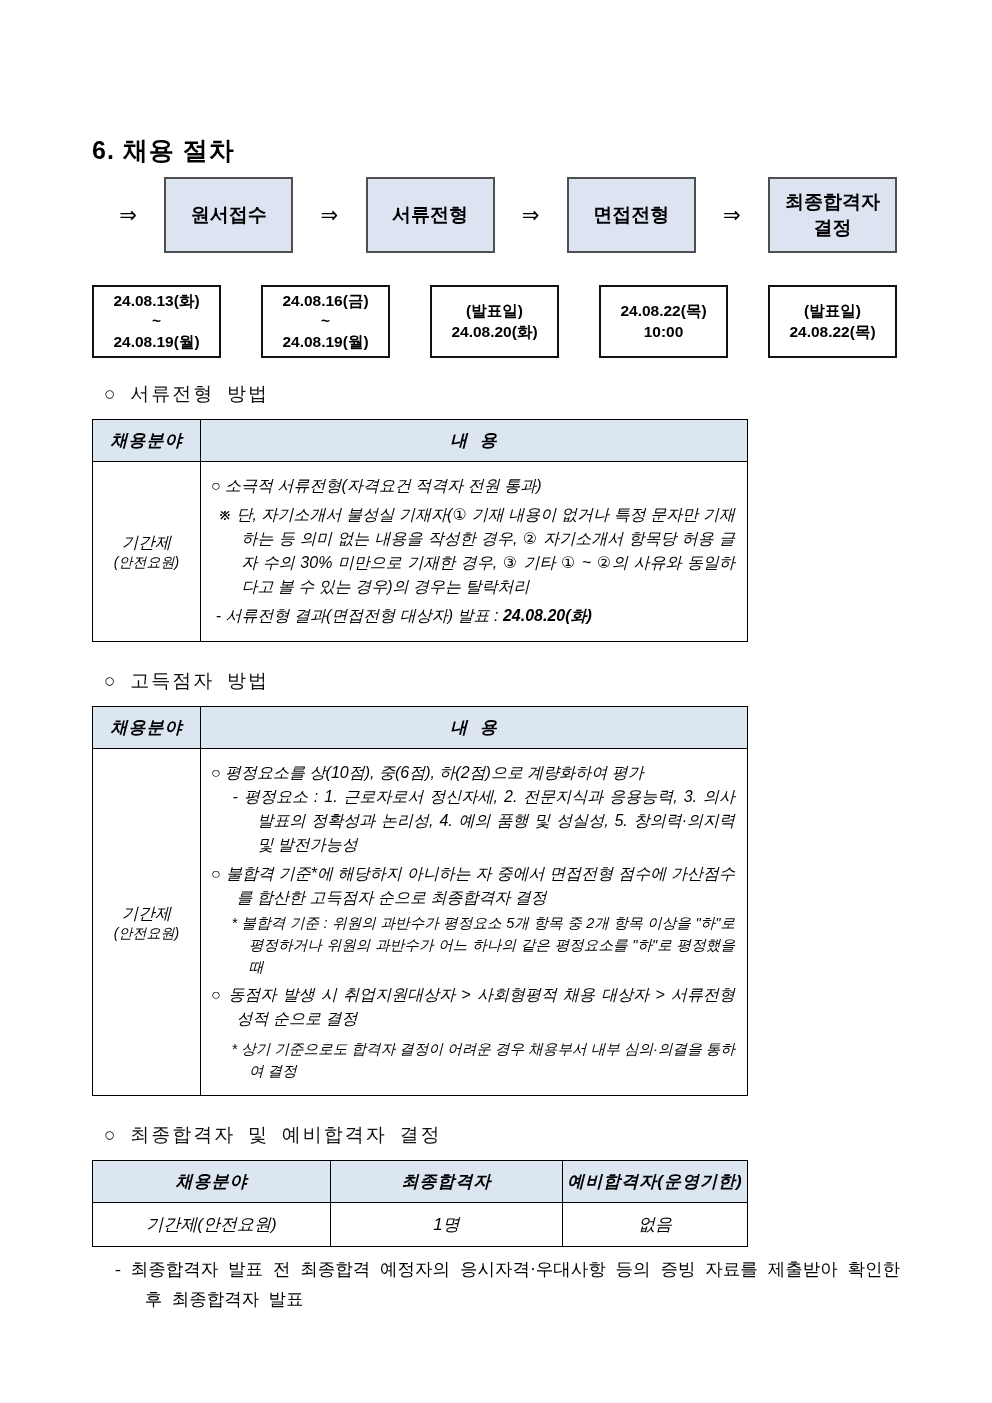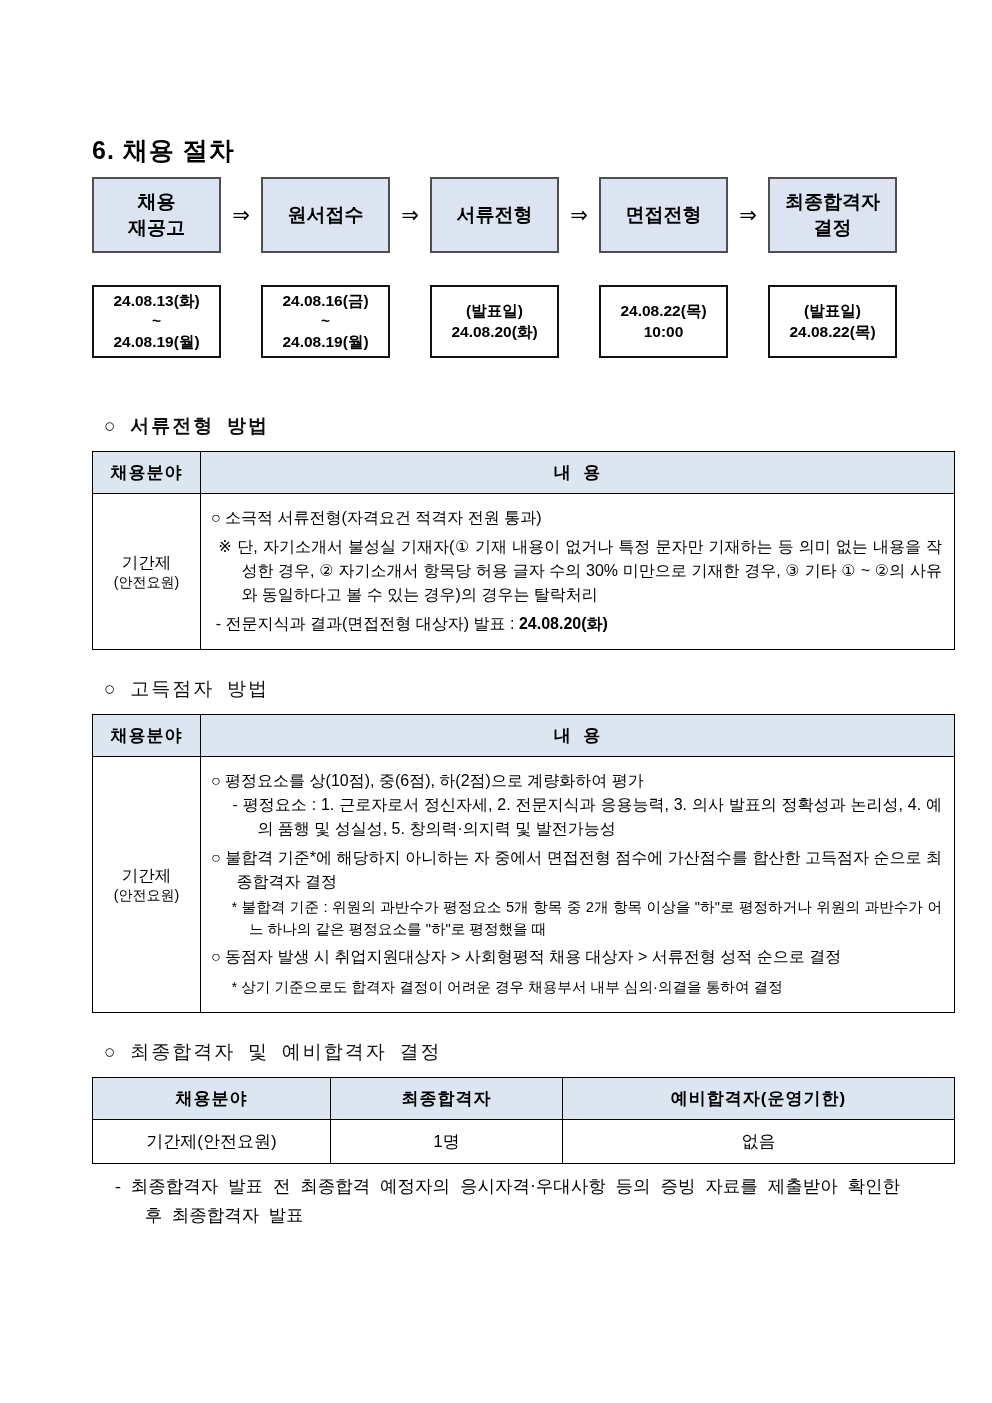--- a/index.html
+++ b/index.html
@@ -42,26 +42,27 @@
     line-height: 1.3; white-space: pre-line;
   }
   .date-gap { flex: 1; }
 
   
   .section-heading {
     font-family: "Liberation Serif", "DejaVu Serif", serif;
     font-size: 19px; letter-spacing: 2px; word-spacing: 6px;
     margin: 26px 0 0 12px; color: #111;
   }
-  .section-heading.first { margin-top: 55px; font-weight: bold; }
+  .section-heading.first { margin-top: 23px; }
 
   
   table.doc-table {
-    border-collapse: collapse; width: 863px; table-layout: fixed;
+    border-collapse: collapse; width: 656px; table-layout: fixed;
     margin-top: 12px;
+    font-style: italic;
   }
   table.doc-table th, table.doc-table td { border: 1.5px solid #000; }
   table.doc-table th {
     background: #dce6f1; font-weight: bold; font-size: 17px;
     padding: 9px 4px; letter-spacing: 1px;
   }
   th.wide-label { white-space: pre; }
   td.field-cell {
     text-align: center; vertical-align: middle;
     font-size: 16.5px; line-height: 1.35;
@@ -95,22 +96,20 @@
   }
 </style>
 </head>
 <body>
 
 <div class="page">
 
   <h1 class="doc-title">6. 채용 절차</h1>
 
   <div class="flow-row">
-    <div class="flow-box">채용
-재공고</div>
     <div class="flow-arrow">⇒</div>
     <div class="flow-box">원서접수</div>
     <div class="flow-arrow">⇒</div>
     <div class="flow-box">서류전형</div>
     <div class="flow-arrow">⇒</div>
     <div class="flow-box">면접전형</div>
     <div class="flow-arrow">⇒</div>
     <div class="flow-box">최종합격자
 결정</div>
   </div>
@@ -148,21 +147,21 @@
     </tr>
     <tr>
       <td class="field-cell">
         <div>기간제</div>
         <div class="sub">(안전요원)</div>
       </td>
       <td class="content-cell">
         <div class="li li-circle">○ 소극적 서류전형(자격요건 적격자 전원 통과)</div>
         <div class="li li-note">※ 단, 자기소개서 불성실 기재자(① 기재 내용이 없거나 특정 문자만 기재하는 등 의미 없는 내용을 작성한 경우, ② 자기소개서 항목당 허용 글자 수의 30% 미만으로 기재한 경우, ③ 기타 ① ~ ②의 사유와 동일하다고 볼 수 있는 경우)의 경우는 탈락처리</div>
         <div class="li li-dash">
-          <span>- 전문지식과 결과(면접전형 대상자) 발표 : </span><span class="bold">24.08.20(화)</span>
+          <span>- 서류전형 결과(면접전형 대상자) 발표 : </span><span class="bold">24.08.20(화)</span>
         </div>
       </td>
     </tr>
   </tbody>
     </table>
 
   <div class="section-heading">○ 고득점자 방법</div>
 
   <table class="doc-table">
     <colgroup>

